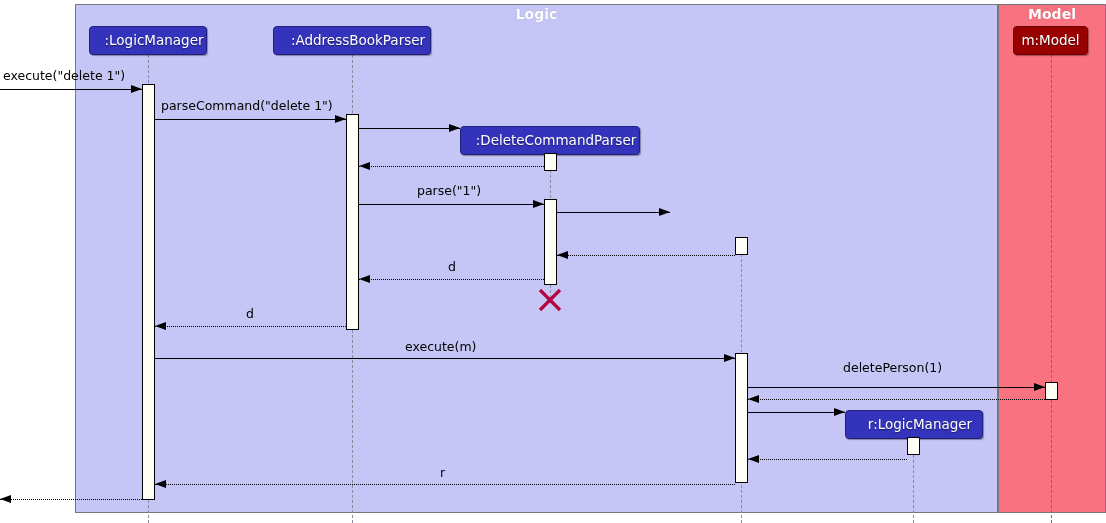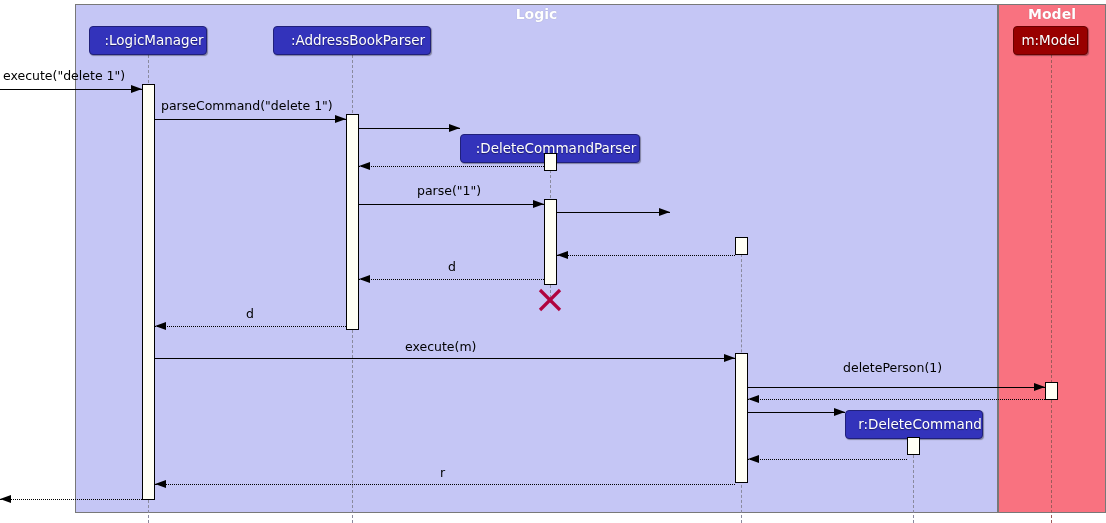--- a/index.html
+++ b/index.html
@@ -121,27 +121,27 @@
   <div class="lifeline model-line" style="left:1051px; top:55px; height:468px;"></div>
 
   <div class="participant logic" style="left:89px; top:26px; width:118px; height:29px;">
     <span>:LogicManager</span>
   </div>
 
   <div class="participant logic" style="left:273px; top:26px; width:158px; height:29px;">
     <span>:AddressBookParser</span>
   </div>
 
-  <div class="participant logic" style="left:460px; top:126px; width:180px; height:29px;margin-top:8px;">
+  <div class="participant logic" style="left:460px; top:126px; width:180px; height:29px;">
     <span>:DeleteCommandParser</span>
   </div>
 
 
   <div class="participant logic" style="left:845px; top:410px; width:138px; height:29px;">
-    <span>r:DeleteCommand</span>
+    <span>r:LogicManager</span>
   </div>
 
   <div class="participant model" style="left:1013px; top:26px; width:75px; height:29px;">
     <span>m:Model</span>
   </div>
 
   <div class="activation" style="left:142px; top:84px; height:416px;"></div>
 
   <div class="activation" style="left:346px; top:114px; height:216px;"></div>
 

